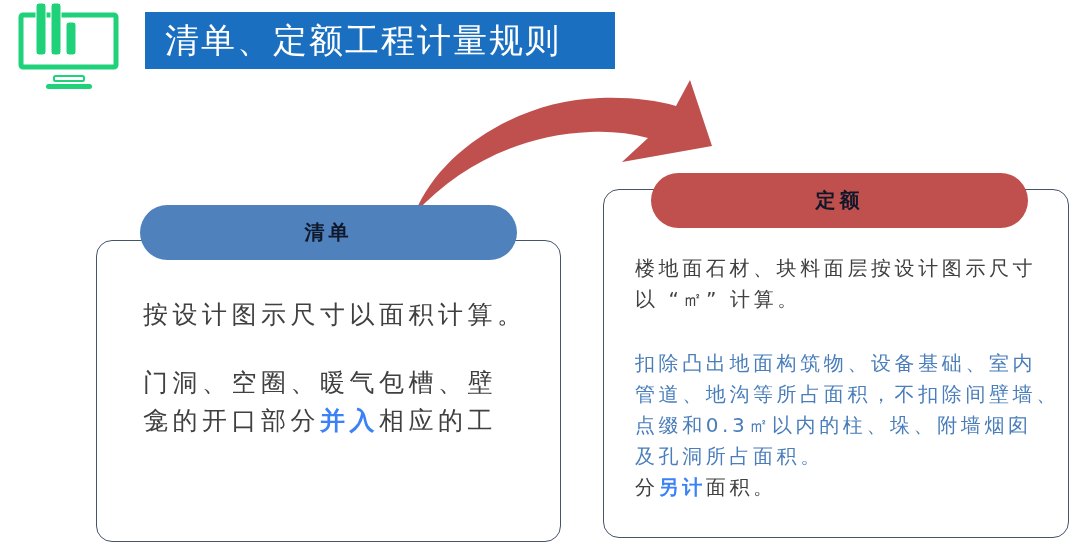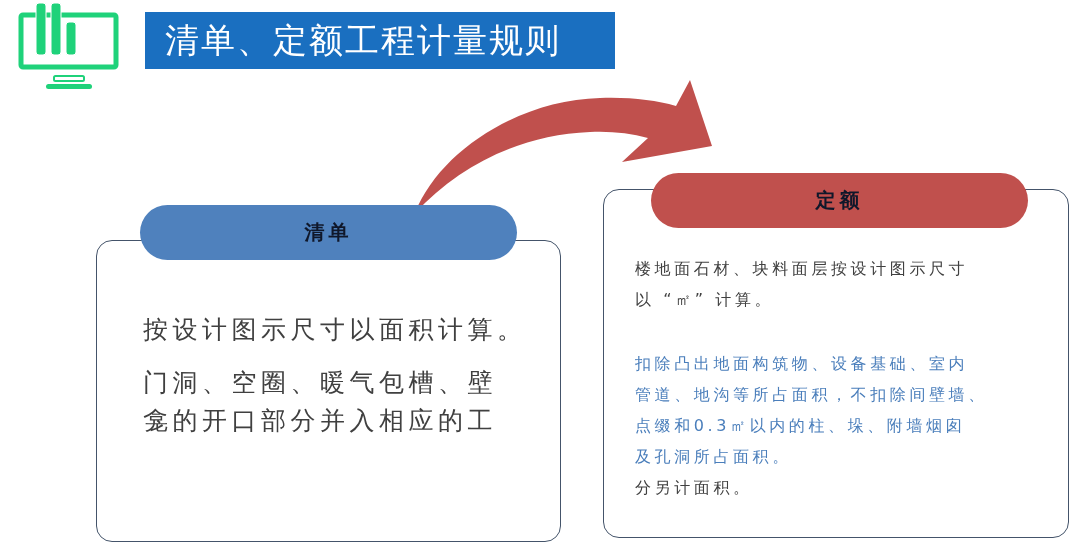--- a/index.html
+++ b/index.html
@@ -32,26 +32,26 @@
   .pill-blue { left: 140px; top: 205px; width: 377px; background: #4F81BD; }
   .pill-red { left: 651px; top: 173px; width: 377px; background: #C0504D; }
 
   .left-text {
     position: absolute; left: 143px; color: #404040;
     font-size: 25px; letter-spacing: 4.5px; white-space: nowrap;
   }
   .left-text .line { display: block; height: 38px; line-height: 38px; }
 
   .right-text {
-    position: absolute; left: 635px; font-size: 16px; letter-spacing: 3.6px; white-space: nowrap;
+    position: absolute; left: 635px; font-size: 20px; letter-spacing: 3.6px; white-space: nowrap;
   }
   .right-text .line { display: block; height: 31px; line-height: 31px; }
   .grey { color: #404040; }
   .blue { color: #4A7EBB; }
-  .hl { color: #404040; font-weight: normal; }
+  .hl { color: #3b82f6; font-weight: bold; }
 </style>
 </head>
 <body>
 
 <svg class="logo" viewBox="0 0 102 92">
   <rect x="3" y="15" width="95" height="52" rx="2" fill="none" stroke="#1FD27A" stroke-width="5"></rect>
   <rect x="18" y="3" width="10" height="52" rx="3" fill="#1FD27A" stroke="#ffffff" stroke-width="1"></rect>
   <rect x="33" y="3" width="10" height="52" rx="3" fill="#1FD27A" stroke="#ffffff" stroke-width="1"></rect>
   <rect x="48" y="22" width="10" height="33" rx="3" fill="#1FD27A" stroke="#ffffff" stroke-width="1"></rect>
   <rect x="36" y="76" width="30" height="5" rx="1.5" fill="none" stroke="#1FD27A" stroke-width="2"></rect>
@@ -61,21 +61,21 @@
 <div class="title-banner">清单、定额工程计量规则</div>
 
 <svg class="arrow" viewBox="0 0 1080 547">
   <path d="M415,213 C440,150 520,100 600,98 C630,97 655,100 676,106 L690,80 L712,146 L622,162 L648,138 C630,133 610,131 590,132 C520,135 460,165 415,213 Z" fill="#C0504D"></path>
 </svg>
 
 <div class="card card-left"></div>
 <div class="pill pill-blue">
   <span>清单</span>
 </div>
-<div class="left-text" style="top:311px;">
+<div class="left-text" style="top:296px;">
   <span class="line">按设计图示尺寸以面积计算。</span>
 </div>
 <div class="left-text" style="top:364px;text-align:right;">
   <span class="line">门洞、空圈、暖气包槽、壁</span>
   <span class="line"><span>龛的开口部分</span><span class="hl">并入</span><span>相应的工</span></span>
 </div>
 
 <div class="card card-right"></div>
 <div class="pill pill-red">
   <span>定额</span>

